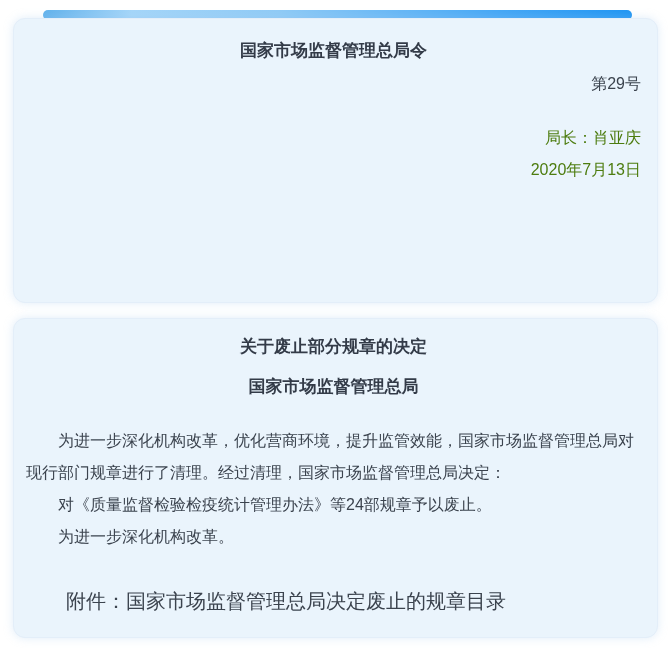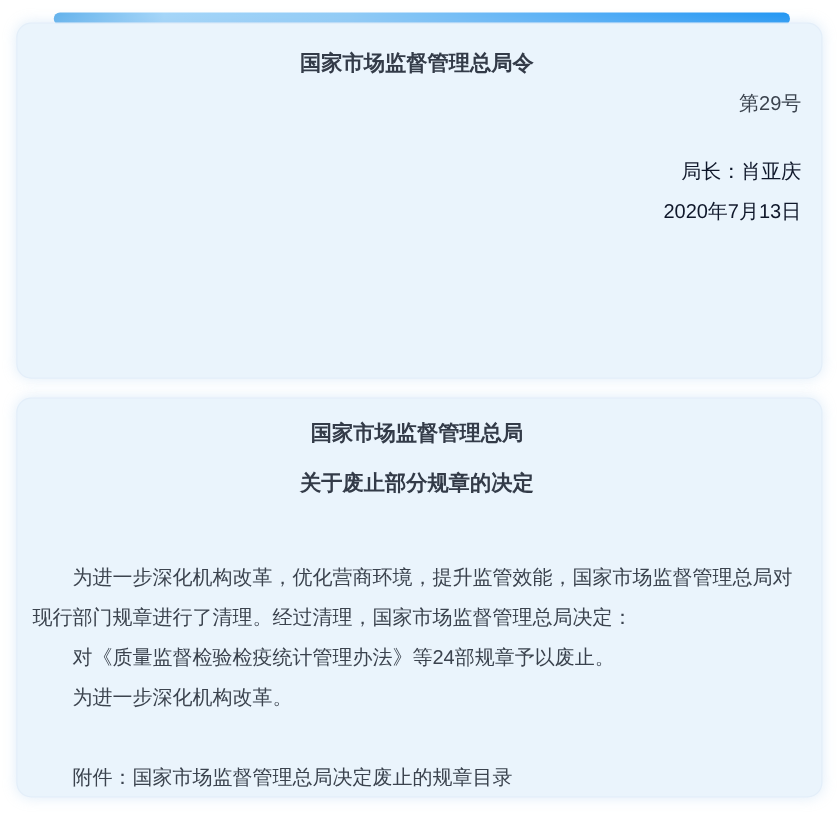--- a/index.html
+++ b/index.html
@@ -52,40 +52,40 @@
     font-size: 16px;
     line-height: 32px;
     text-indent: 2em;
     color: #3b434e;
   }
   .signature-block {
     margin-top: 30px;
     text-align: right;
     font-size: 16px;
     line-height: 32px;
-    color: #0f172a;
+    color: #4d7c0f;
   }
   .decision-title-block {
     margin-top: 8px;
     text-align: center;
     font-size: 17px;
     line-height: 40px;
     font-weight: bold;
     color: #333b48;
   }
   .decision-body {
-    margin-top: 40px;
+    margin-top: 18px;
     font-size: 16px;
     line-height: 32px;
     color: #3b434e;
   }
   .decision-body p { text-indent: 2em; }
   .attachment-line {
     margin-top: 32px;
-    font-size: 16px;
+    font-size: 20px;
     line-height: 32px;
     text-indent: 2em;
     color: #3b434e;
   }
 </style>
 </head>
 <body>
 
 <div class="accent-bar"></div>
 
@@ -93,22 +93,22 @@
   <h1 class="doc-title">国家市场监督管理总局令</h1>
   <div class="order-number">第29号</div>
   <div class="signature-block">
     <div>局长：肖亚庆</div>
     <div>2020年7月13日</div>
   </div>
 </section>
 
 <section class="card card-decision">
   <div class="decision-title-block">
+    <div>关于废止部分规章的决定</div>
     <div>国家市场监督管理总局</div>
-    <div>关于废止部分规章的决定</div>
   </div>
   <div class="decision-body">
     <p>为进一步深化机构改革，优化营商环境，提升监管效能，国家市场监督管理总局对现行部门规章进行了清理。经过清理，国家市场监督管理总局决定：</p>
     <p>对《质量监督检验检疫统计管理办法》等24部规章予以废止。</p>
     <p>为进一步深化机构改革。</p>
   </div>
   <p class="attachment-line">附件：国家市场监督管理总局决定废止的规章目录</p>
 </section>
 
 </body></html>

